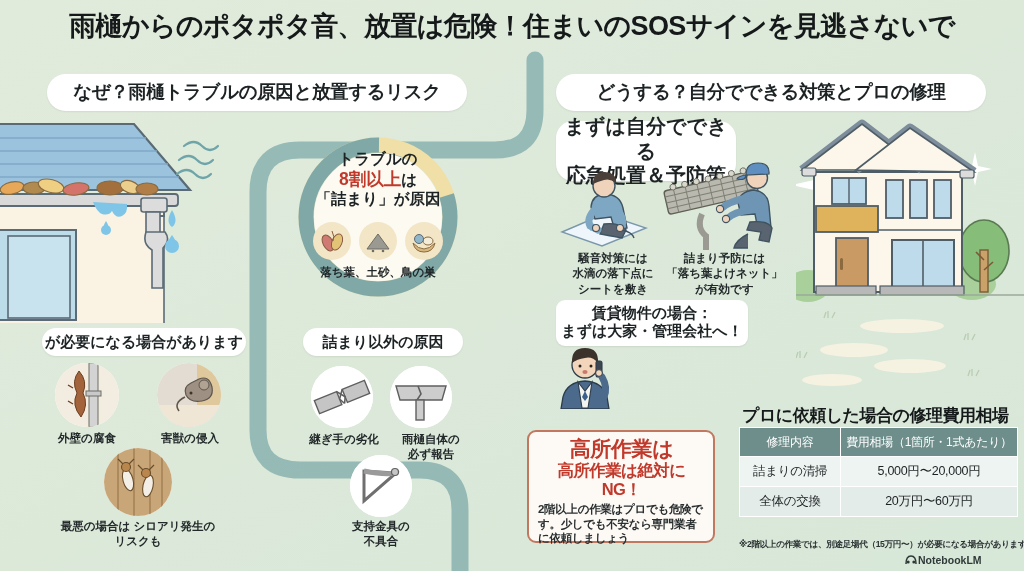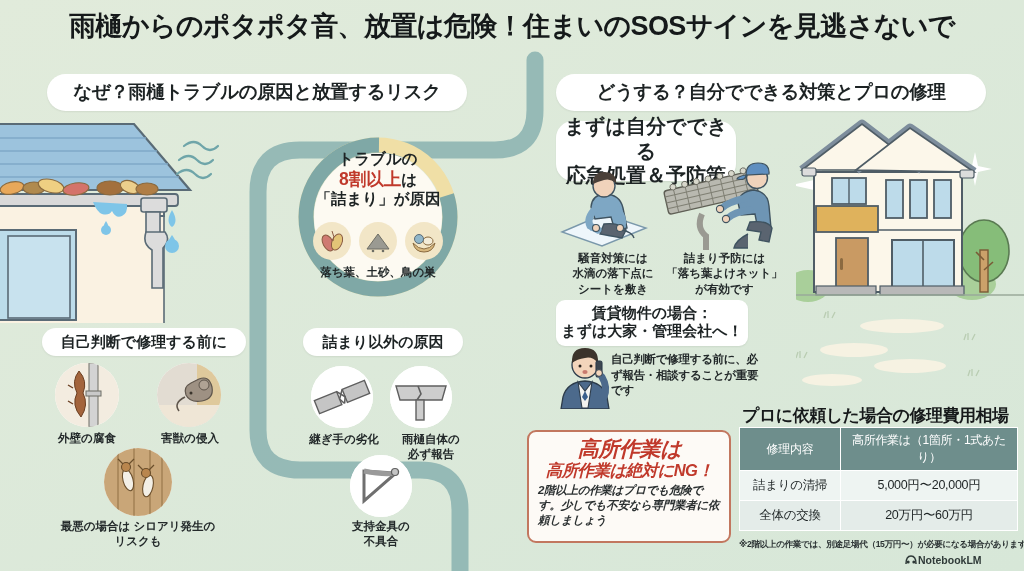--- a/index.html
+++ b/index.html
@@ -50,23 +50,23 @@
   .seed-cap{position:absolute;left:303px;top:265px;width:150px;text-align:center;
             font-size:11.5px;font-weight:bold;color:#23292a;}
 
   
   .ico-circle{position:absolute;border-radius:50%;overflow:hidden;background:#ffffff;}
   .cap{position:absolute;text-align:center;font-size:11.5px;font-weight:bold;
        color:#23292a;line-height:1.3;}
 
   
   #warn{
-    position:absolute;left:527px;top:430px;width:204px;height:113px;
+    position:absolute;left:527px;top:430px;width:188px;height:113px;
     background:#fdfaf6;border:2.5px solid #c2775f;border-radius:9px;
-    box-sizing:border-box;padding:5px 8px 20px 9px;font-style:italic;
+    box-sizing:border-box;padding:5px 8px 20px 9px;
   }
   #warn .w1{color:#c0392b;font-weight:bold;font-size:21px;text-align:center;
             line-height:1.1;letter-spacing:-.4px;}
   #warn .w2{color:#c0392b;font-weight:bold;font-size:16.5px;text-align:center;
             line-height:1.15;letter-spacing:-.6px;margin-top:1px;}
   #warn .w3{color:#2a2f30;font-size:11.5px;line-height:1.28;margin-top:3px;
             font-weight:bold;letter-spacing:-.3px;}
 
   
   #price-title{position:absolute;left:742px;top:404px;font-size:17px;font-weight:bold;
@@ -188,21 +188,21 @@
     <div class="seed">
       <svg width="28" height="28" viewBox="0 0 28 28">
         <path d="M3,16 q11,12 22,0 q-2,9 -11,9 q-9,0 -11,-9z" fill="#d8b87e" stroke="#8a6a3f" stroke-width="1"></path>
         <ellipse cx="18" cy="14" rx="5" ry="4" fill="#f3ecd8" stroke="#8a6a3f" stroke-width="1"></ellipse>
         <circle cx="9" cy="12" r="4.5" fill="#90b6c9" stroke="#5a6b76" stroke-width="1"></circle>
       </svg>
     </div>
   </div>
   <div class="seed-cap">落ち葉、土砂、鳥の巣</div>
 
-  <div class="pill" id="pill-damage">自己判断で修理する前に</div>
+  <div class="pill" id="pill-damage">が必要になる場合があります</div>
 
   <div class="ico-circle" style="left:55px;top:363px;width:64px;height:64px;">
     <svg width="64" height="64" viewBox="0 0 64 64">
       <rect width="64" height="64" fill="#f3ece0"></rect>
       <rect x="34" y="0" width="9" height="64" fill="#d3d3d3" stroke="#6d6d64" stroke-width="1"></rect>
       <rect x="31" y="28" width="15" height="5" fill="#c9c9c9" stroke="#6d6d64" stroke-width="1"></rect>
       <path d="M24,8 q9,10 4,22 q6,12 -2,24 q-10,-12 -4,-24 q-6,-12 2,-22z" fill="#a3643c" stroke="#6b3f22" stroke-width="1"></path>
       <path d="M13,22 l5,3 M13,38 l5,3" stroke="#6b3f22" stroke-width="1.4" fill="none"></path>
     </svg>
   </div>
@@ -417,34 +417,33 @@
     <circle cx="29" cy="18" r="13" fill="#f3d5bb" stroke="#2c3b4a" stroke-width="1.3"></circle>
     <path d="M16,16 q-1,-15 13,-15 q14,0 13,15 q-6,-7 -13,-5 q-8,1 -13,5z" fill="#3b332b"></path>
     <circle cx="24" cy="19" r="1.5" fill="#2a231d"></circle>
       <circle cx="35" cy="19" r="1.5" fill="#2a231d"></circle>
     <ellipse cx="29" cy="25" rx="2.6" ry="2" fill="#c97a6e"></ellipse>
 
     <rect x="40" y="14" width="6" height="16" rx="2" fill="#3c4650" stroke="#2c3b4a" stroke-width="1.1"></rect>
     <path d="M46,30 q6,10 2,20" fill="none" stroke="#4c6a8c" stroke-width="7" stroke-linecap="round"></path>
     <circle cx="43" cy="26" r="3.4" fill="#f3d5bb" stroke="#2c3b4a" stroke-width="1"></circle>
   </svg>
-  <div id="rental-body">自己判断で修理する前に、必ず報告・相談することが重要です</div>
 
   <div id="warn">
     <div class="w1">高所作業は</div>
     <div class="w2">高所作業は絶対にNG！</div>
     <div class="w3">2階以上の作業はプロでも危険です。少しでも不安なら専門業者に依頼しましょう</div>
   </div>
 
   <div id="price-title">プロに依頼した場合の修理費用相場</div>
   <table id="price-table">
     <thead>
       <tr>
         <th>修理内容</th>
-        <th>高所作業は（1箇所・1式あたり）</th>
+        <th>費用相場（1箇所・1式あたり）</th>
       </tr>
     </thead>
     <tbody>
       <tr>
         <td class="c0">詰まりの清掃</td>
         <td>5,000円〜20,000円</td>
       </tr>
       <tr>
         <td class="c0">全体の交換</td>
         <td>20万円〜60万円</td>

